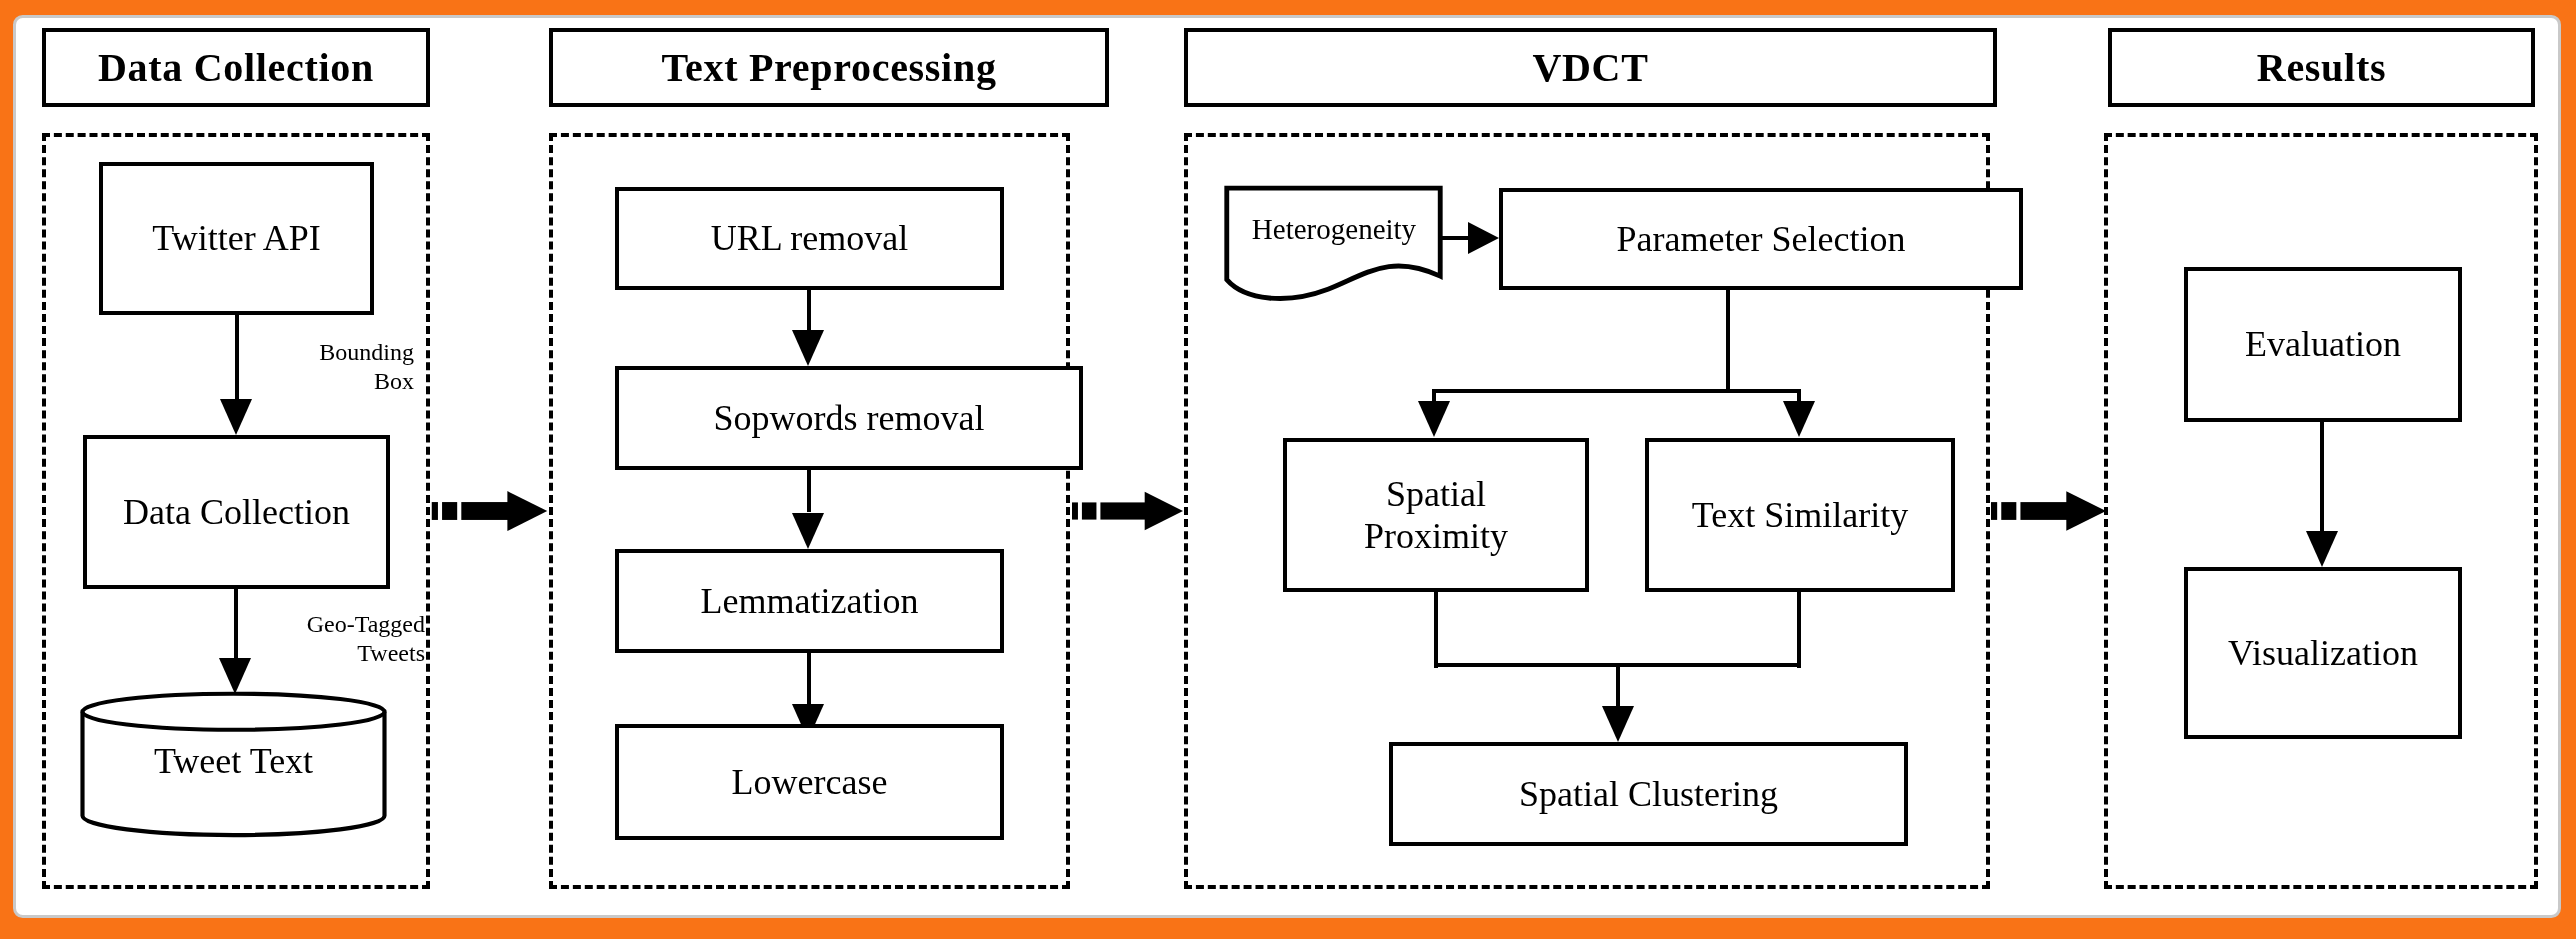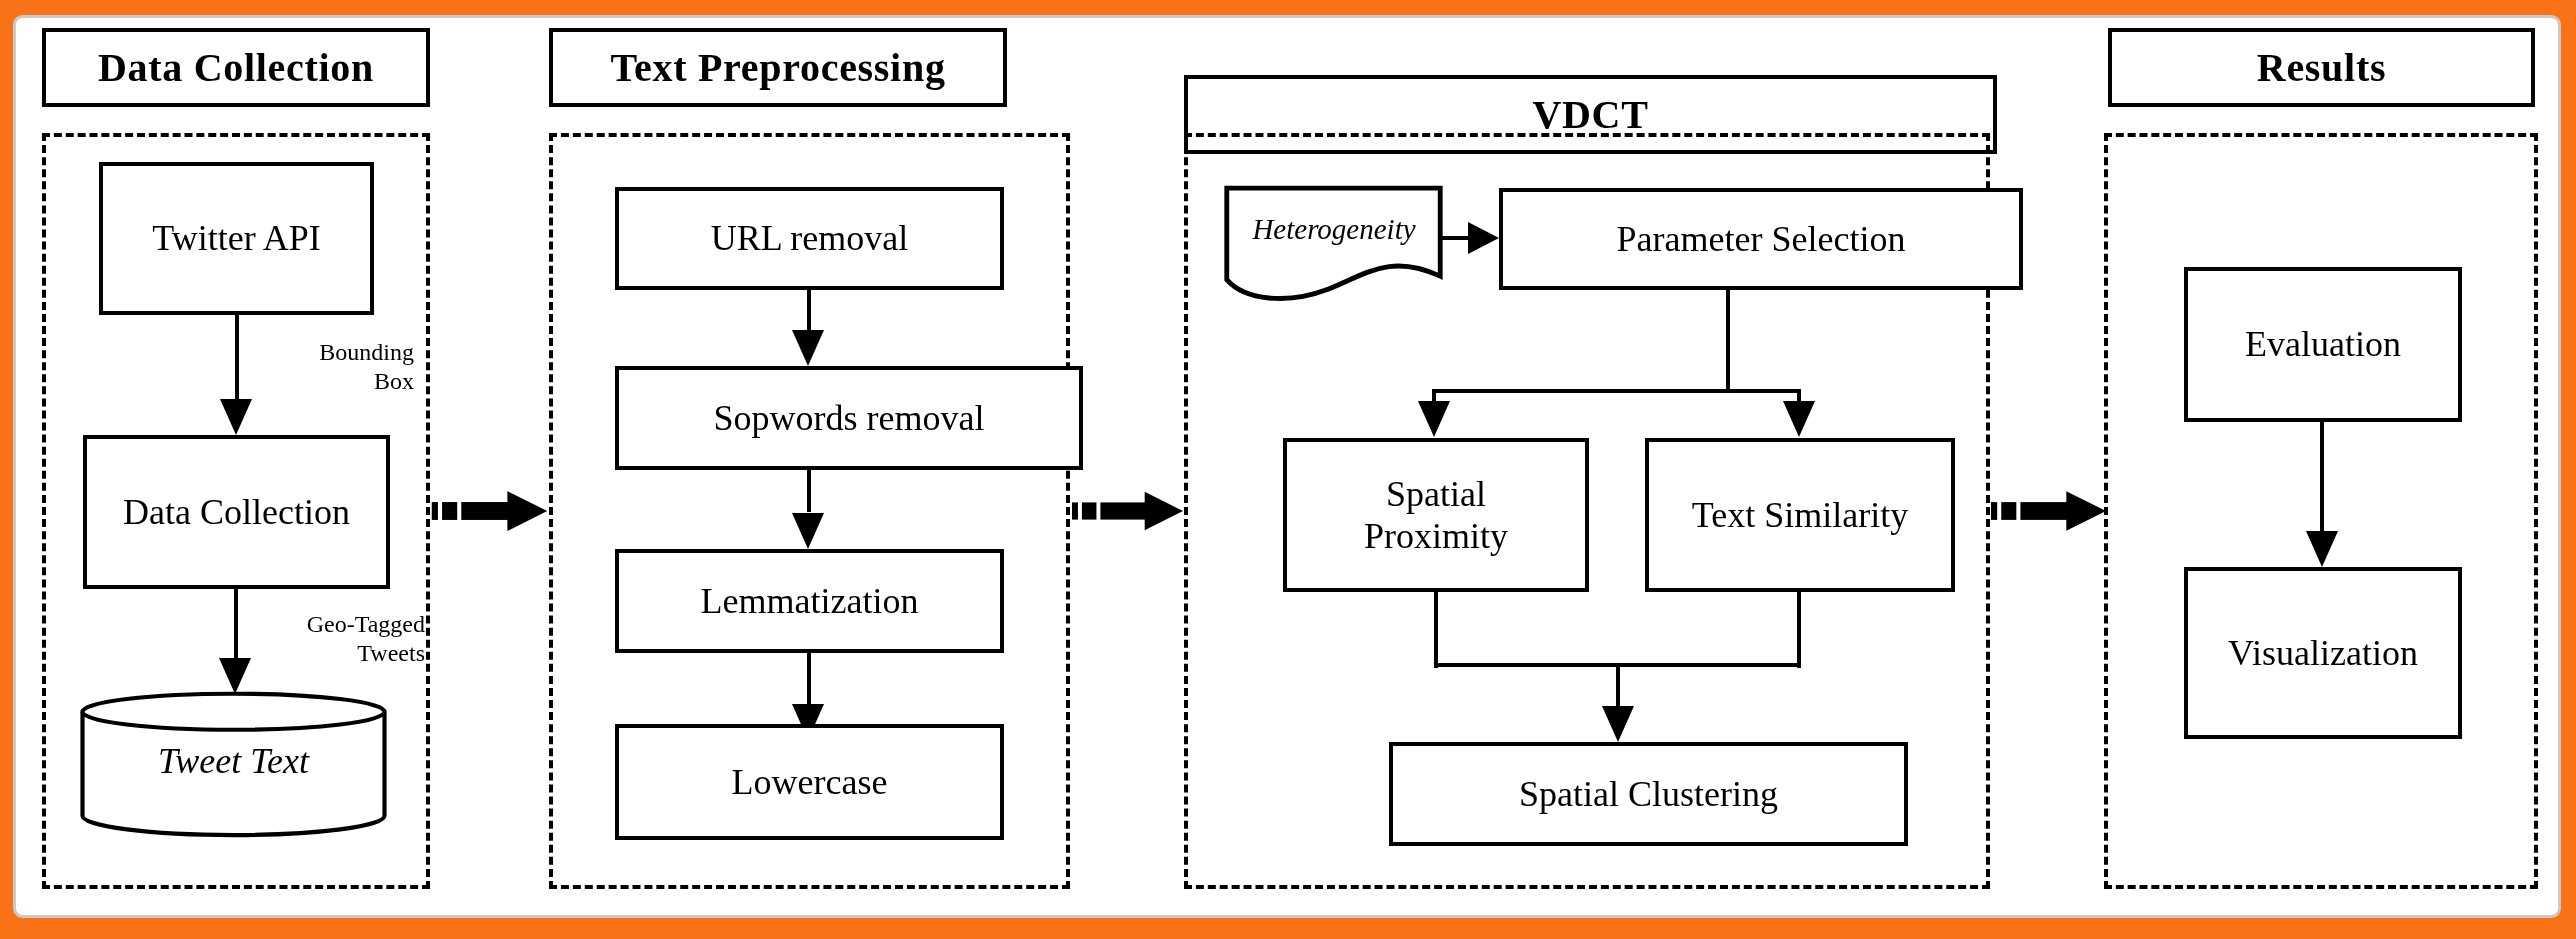--- a/index.html
+++ b/index.html
@@ -19,21 +19,21 @@
   .line{position:absolute;background:#000;}
   .ah-down{position:absolute;width:0;height:0;
     border-left:16.7px solid transparent;border-right:16.7px solid transparent;
     border-top:36px solid #000;}
   .ah-right{position:absolute;width:0;height:0;
     border-top:16px solid transparent;border-bottom:16px solid transparent;
     border-left:31px solid #000;}
   .elabel{position:absolute;font-size:24px;line-height:1.22;text-align:right;}
   .shape{position:absolute;}
   .shape-label{position:absolute;display:flex;align-items:center;justify-content:center;
-    text-align:right;font-size:36px;font-style:italic;}
+    text-align:right;font-size:36px;}
   .doc-label{font-size:29px;}
 </style>
 </head>
 <body>
 
 <div id="canvas">
 
   <div class="frame"></div>
 
   <div>
@@ -70,21 +70,21 @@
   </div>
 
   <svg class="shape" style="left:431px;top:489px;" width="117" height="44" viewBox="0 0 168 64">
     <rect x="0" y="19" width="9" height="26" fill="#000"></rect>
     <rect x="15" y="19" width="22" height="26" fill="#000"></rect>
     <rect x="43" y="19" width="70" height="26" fill="#000"></rect>
     <polygon points="110,3 168,32 110,61" fill="#000"></polygon>
   </svg>
 
   <div>
-    <div class="tbox" style="left:549px;top:28px;width:458px;height:79px;">Text Preprocessing</div>
+    <div class="tbox" style="left:549px;top:28px;width:560px;height:79px;">Text Preprocessing</div>
     <div class="dashed" style="left:549px;top:133px;width:521px;height:756px;"></div>
 
     <div class="node" style="left:615px;top:187px;width:389px;height:103px;">URL removal</div>
 
     <div>
       <div class="line" style="left:807px;top:289px;width:4.2px;height:42px;"></div>
       <div class="ah-down" style="left:792px;top:330px;"></div>
     </div>
 
     <div class="node" style="left:615px;top:366px;width:468px;height:104px;">Sopwords removal</div>
@@ -105,21 +105,21 @@
   </div>
 
   <svg class="shape" style="left:1072px;top:489px;" width="111" height="44" viewBox="0 0 168 64">
     <rect x="0" y="19" width="9" height="26" fill="#000"></rect>
     <rect x="15" y="19" width="22" height="26" fill="#000"></rect>
     <rect x="43" y="19" width="70" height="26" fill="#000"></rect>
     <polygon points="110,3 168,32 110,61" fill="#000"></polygon>
   </svg>
 
   <div>
-    <div class="tbox" style="left:1184px;top:28px;width:813px;height:79px;margin-top:47px;">VDCT</div>
+    <div class="tbox" style="left:1184px;top:28px;width:813px;height:79px;">VDCT</div>
     <div class="dashed" style="left:1184px;top:133px;width:806px;height:756px;"></div>
 
     <svg class="shape" style="left:1224px;top:185px;" width="219" height="122" viewBox="0 0 316 175">
       <path d="M4,4 H312 V131 C 240,98 205,128 150,150 C 92,172 30,166 4,136 Z" fill="#ffffff" stroke="#000" stroke-width="7" stroke-linejoin="miter"></path>
     </svg>
     <div class="shape-label doc-label" style="left:1227px;top:198px;width:214px;height:63px;">Heterogeneity</div>
 
     <div>
       <div class="line" style="left:1442px;top:236px;width:29px;height:4.2px;"></div>
       <div class="ah-right" style="left:1468px;top:222px;"></div>

